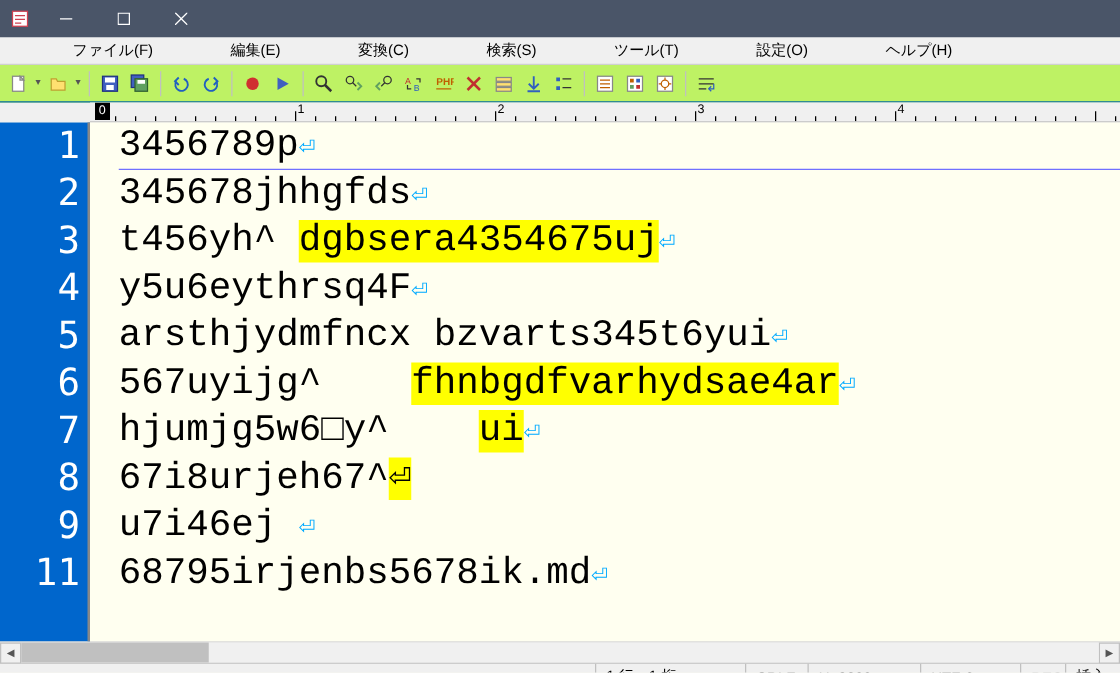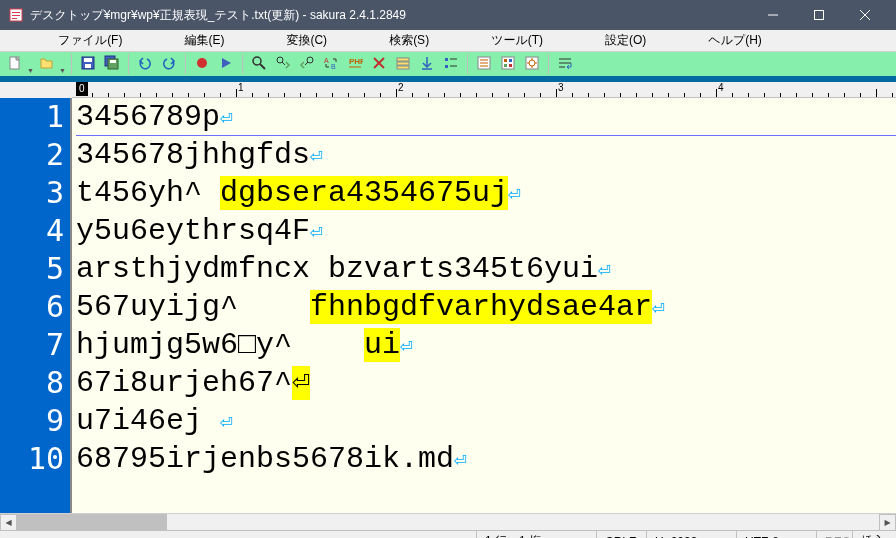--- a/index.html
+++ b/index.html
@@ -8,38 +8,38 @@
   .titlebar { height: 30px; background: #4a5568; color: #fff; display: flex; align-items: center; padding: 0 8px; }
   .titlebar .app-icon { width: 16px; height: 16px; margin-right: 6px; }
   .titlebar .title-text { flex: 1; font-size: 12px; }
   .titlebar .win-controls { display: flex; }
   .titlebar .win-btn { width: 46px; height: 30px; display: flex; align-items: center; justify-content: center; color: #fff; }
   .titlebar .win-btn svg { width: 10px; height: 10px; }
   
   .menubar { height: 22px; background: #f0f0f0; display: flex; align-items: center; padding: 0 4px; border-bottom: 1px solid #d0d0d0; font-size: 12px; }
   .menubar .menu-item { padding: 2px 8px; cursor: default; margin-left: 46px; }
   
-  .toolbar { height: 30px; background: #86efac; display: flex; align-items: flex-end; padding: 2px 4px; gap: 2px; border-bottom: 6px solid #0369a1; }
+  .toolbar { height: 30px; background: #bef264; display: flex; align-items: center; padding: 2px 4px; gap: 2px; border-bottom: 1px solid #0369a1; }
   .toolbar .tb-btn { width: 22px; height: 22px; display: flex; align-items: center; justify-content: center; border: 1px solid transparent; cursor: default; }
   .toolbar .tb-sep { width: 1px; height: 20px; background: #c0c0c0; margin: 0 3px; }
   .toolbar .tb-dd { font-size: 7px; color: #555; margin-left: -1px; }
   
   .ruler { height: 16px; background: #f0f0f0; border-bottom: 1px solid #c0c0c0; position: relative; font-size: 10px; color: #000; margin-left: 72px; overflow: hidden; }
   .ruler .ruler-inner { position: relative; height: 100%; }
   .ruler .tick { position: absolute; bottom: 0; width: 1px; background: #000; }
   .ruler .tick.minor { height: 4px; }
   .ruler .tick.major { height: 8px; }
   .ruler .tick-label { position: absolute; top: 0px; font-size: 10px; }
   .ruler .pos-indicator { position: absolute; left: 4px; top: 0; background: #000; color: #fff; padding: 0 3px; font-size: 10px; line-height: 14px; }
   
   .editor-area { position: relative; height: 415px; display: flex; background: #fffff0; }
   .gutter { width: 72px; background: #0066cc; color: #fff; text-align: right; font-family: "MS Gothic", monospace; font-size: 30px; padding-right: 6px; line-height: 38px; border-right: 2px solid #888; }
   .gutter .ln { height: 38px; }
   .text-pane { flex: 1; font-family: "MS Gothic", "Courier New", monospace; font-size: 30px; line-height: 38px; padding-left: 4px; overflow: hidden; position: relative; white-space: pre; }
-  .text-pane .line { height: 38px; position: relative; }
+  .text-pane .line { height: 38px; position: relative; margin-left: 19px; }
   .text-pane .hl { background: #ffff00; }
   .text-pane .eol { color: #00aaff; font-size: 22px; }
   .text-pane .caret-line { border-bottom: 1px solid #7070ff; }
   
   .hscroll { height: 17px; background: #f0f0f0; border-top: 1px solid #d0d0d0; display: flex; }
   .hscroll .sb-btn { width: 17px; height: 17px; background: #f0f0f0; border: 1px solid #c0c0c0; display: flex; align-items: center; justify-content: center; font-size: 8px; color: #555; }
   .hscroll .sb-track { flex: 1; background: #f0f0f0; position: relative; }
   .hscroll .sb-thumb { position: absolute; left: 0; width: 150px; height: 100%; background: #c0c0c0; }
   
   .statusbar { height: 22px; background: #f0f0f0; border-top: 1px solid #c0c0c0; display: flex; align-items: center; font-size: 12px; }
@@ -52,21 +52,20 @@
 
 <div class="titlebar">
   <span class="app-icon">
     <svg viewBox="0 0 16 16">
         <rect x="2" y="2" width="12" height="12" fill="#fff" stroke="#d04050"></rect>
         <rect x="4" y="5" width="8" height="1" fill="#d04050"></rect>
         <rect x="4" y="8" width="8" height="1" fill="#d04050"></rect>
         <rect x="4" y="11" width="5" height="1" fill="#d04050"></rect>
       </svg>
   </span>
-  <span class="title-text">デスクトップ¥mgr¥wp¥正規表現_テスト.txt(更新) - sakura 2.4.1.2849</span>
   <div class="win-controls">
     <div class="win-btn">
         <svg viewBox="0 0 10 10">
           <line x1="0" y1="5" x2="10" y2="5" stroke="#fff" stroke-width="1"></line>
         </svg>
       </div>
     <div class="win-btn">
         <svg viewBox="0 0 10 10">
           <rect x="0.5" y="0.5" width="9" height="9" fill="none" stroke="#fff" stroke-width="1"></rect>
         </svg>
@@ -311,21 +310,21 @@
   <div class="gutter">
       <div class="ln">1</div>
       <div class="ln">2</div>
       <div class="ln">3</div>
       <div class="ln">4</div>
       <div class="ln">5</div>
       <div class="ln">6</div>
       <div class="ln">7</div>
       <div class="ln">8</div>
       <div class="ln">9</div>
-      <div class="ln">10</div>
+      <div class="ln">11</div>
     </div>
   <div class="text-pane"><div class="line caret-line"><span>3456789p</span><span class="eol">⏎</span></div><div class="line"><span>345678jhhgfds</span><span class="eol">⏎</span></div><div class="line"><span>t456yh^ </span><span class="hl">dgbsera4354675uj</span><span class="eol">⏎</span></div><div class="line"><span>y5u6eythrsq4F</span><span class="eol">⏎</span></div><div class="line"><span>arsthjydmfncx bzvarts345t6yui</span><span class="eol">⏎</span></div><div class="line"><span>567uyijg^    </span><span class="hl">fhnbgdfvarhydsae4ar</span><span class="eol">⏎</span></div><div class="line"><span>hjumjg5w6□y^    </span><span class="hl">ui</span><span class="eol">⏎</span></div><div class="line"><span>67i8urjeh67^</span><span class="hl">⏎</span></div><div class="line"><span>u7i46ej </span><span class="eol">⏎</span></div><div class="line"><span>68795irjenbs5678ik.md</span><span class="eol">⏎</span></div></div>
 </div>
 
 <div class="hscroll">
   <div class="sb-btn">◀</div>
   <div class="sb-track">
       <div class="sb-thumb"></div>
     </div>
   <div class="sb-btn">▶</div>

